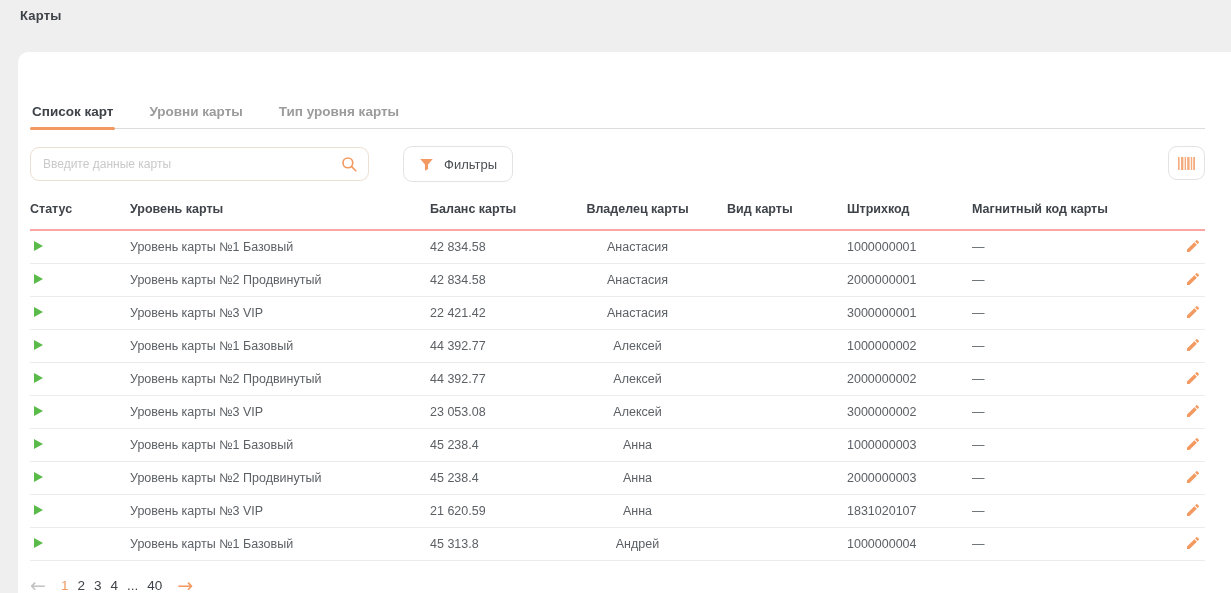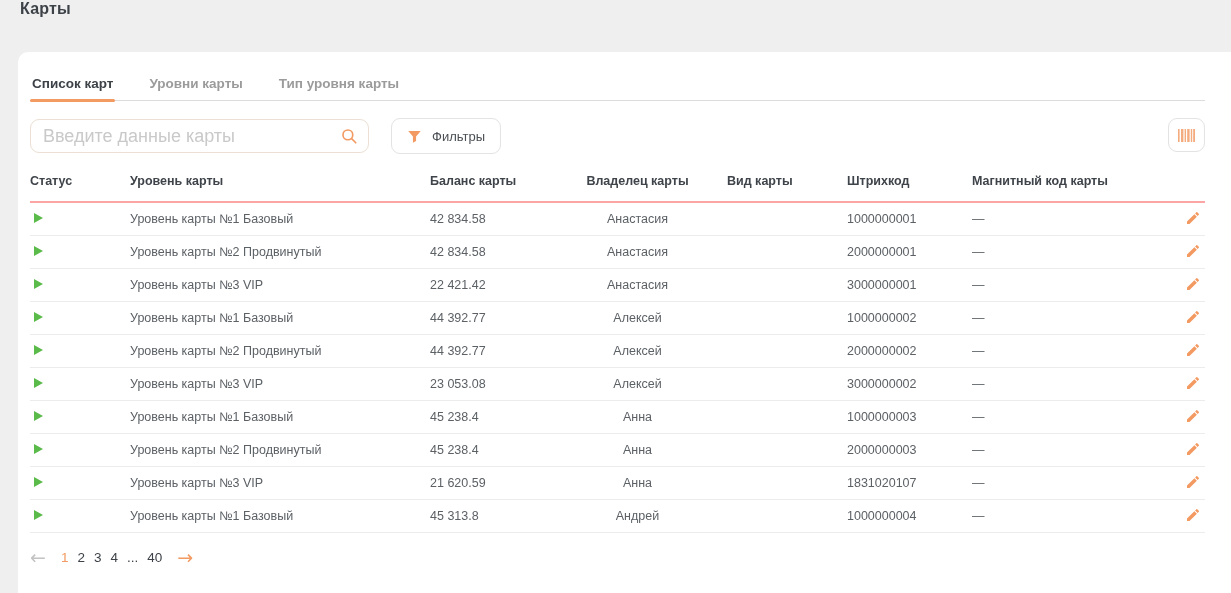--- a/index.html
+++ b/index.html
@@ -4,55 +4,55 @@
 <style>
   * { margin:0; padding:0; box-sizing:border-box; }
   html,body { width:1231px; height:593px; overflow:hidden; }
   body {
     background:#efefef;
     font-family:"Liberation Sans","DejaVu Sans",sans-serif;
     color:#3d4248;
     position:relative;
   }
   .page-title {
-    position:absolute; left:20px; top:0;
-    font-size:16px; font-weight:bold; color:#3d4248; letter-spacing:.2px;text-align:center;
+    position:absolute; left:20px; top:8px;
+    font-size:13px; font-weight:bold; color:#3d4248; letter-spacing:.2px;text-align:center;
   }
   .card {
     position:absolute; left:18px; top:52px; right:0; bottom:0;
     background:#ffffff; border-radius:10px 0 0 0;
     padding:14px 26px 0 12px;
   }
   
   .tabs {
     display:flex; gap:32px; align-items:flex-end;
     border-bottom:1px solid #dcdcdc;
     padding:4px 0 0 0;
   }
   .tab {
     font-size:13.5px; font-weight:bold; color:#9b9b9b;
-    padding:6px 2px 9px 2px; cursor:pointer; position:relative; white-space:nowrap;
+    padding:6px 2px 9px 2px; cursor:pointer; position:relative; white-space:nowrap;margin-top:28px;
   }
   .tab.active { color:#3d4248; }
   .tab.active::after {
     content:""; position:absolute; left:0; right:0; bottom:-2px;
     height:3px; background:#f39a62; border-radius:3px;
   }
   
   .toolbar { display:flex; align-items:center; margin-top:17px; position:relative; }
   .search-wrap { position:relative; width:339px; }
   .search-input {
     width:100%; height:34px; border:1px solid #ecdfd3; border-radius:9px;
-    padding:0 38px 0 12px; font-size:18px; color:#4a4f54; outline:none;
+    padding:0 38px 0 12px; font-size:12px; color:#4a4f54; outline:none;
     font-family:"Liberation Sans","DejaVu Sans",sans-serif;
   }
   .search-input::placeholder { color:#c9c9c9; }
   .search-icon { position:absolute; right:11px; top:8px; width:18px; height:18px; }
   .filters-btn {
-    margin-left:22px; height:36px; display:flex; align-items:center; gap:10px;
+    margin-left:34px; height:36px; display:flex; align-items:center; gap:10px;
     border:1px solid #e3e3e3; background:#fff; border-radius:9px;
     padding:0 15px; cursor:pointer; font-size:13px; color:#4a4f54;
     font-family:"Liberation Sans","DejaVu Sans",sans-serif;
   }
   .barcode-btn {
     position:absolute; right:0; top:0; width:37px; height:34px;
     border:1px solid #e3e3e3; background:#fff; border-radius:9px;
     display:flex; align-items:center; justify-content:center; cursor:pointer;
   }
   

